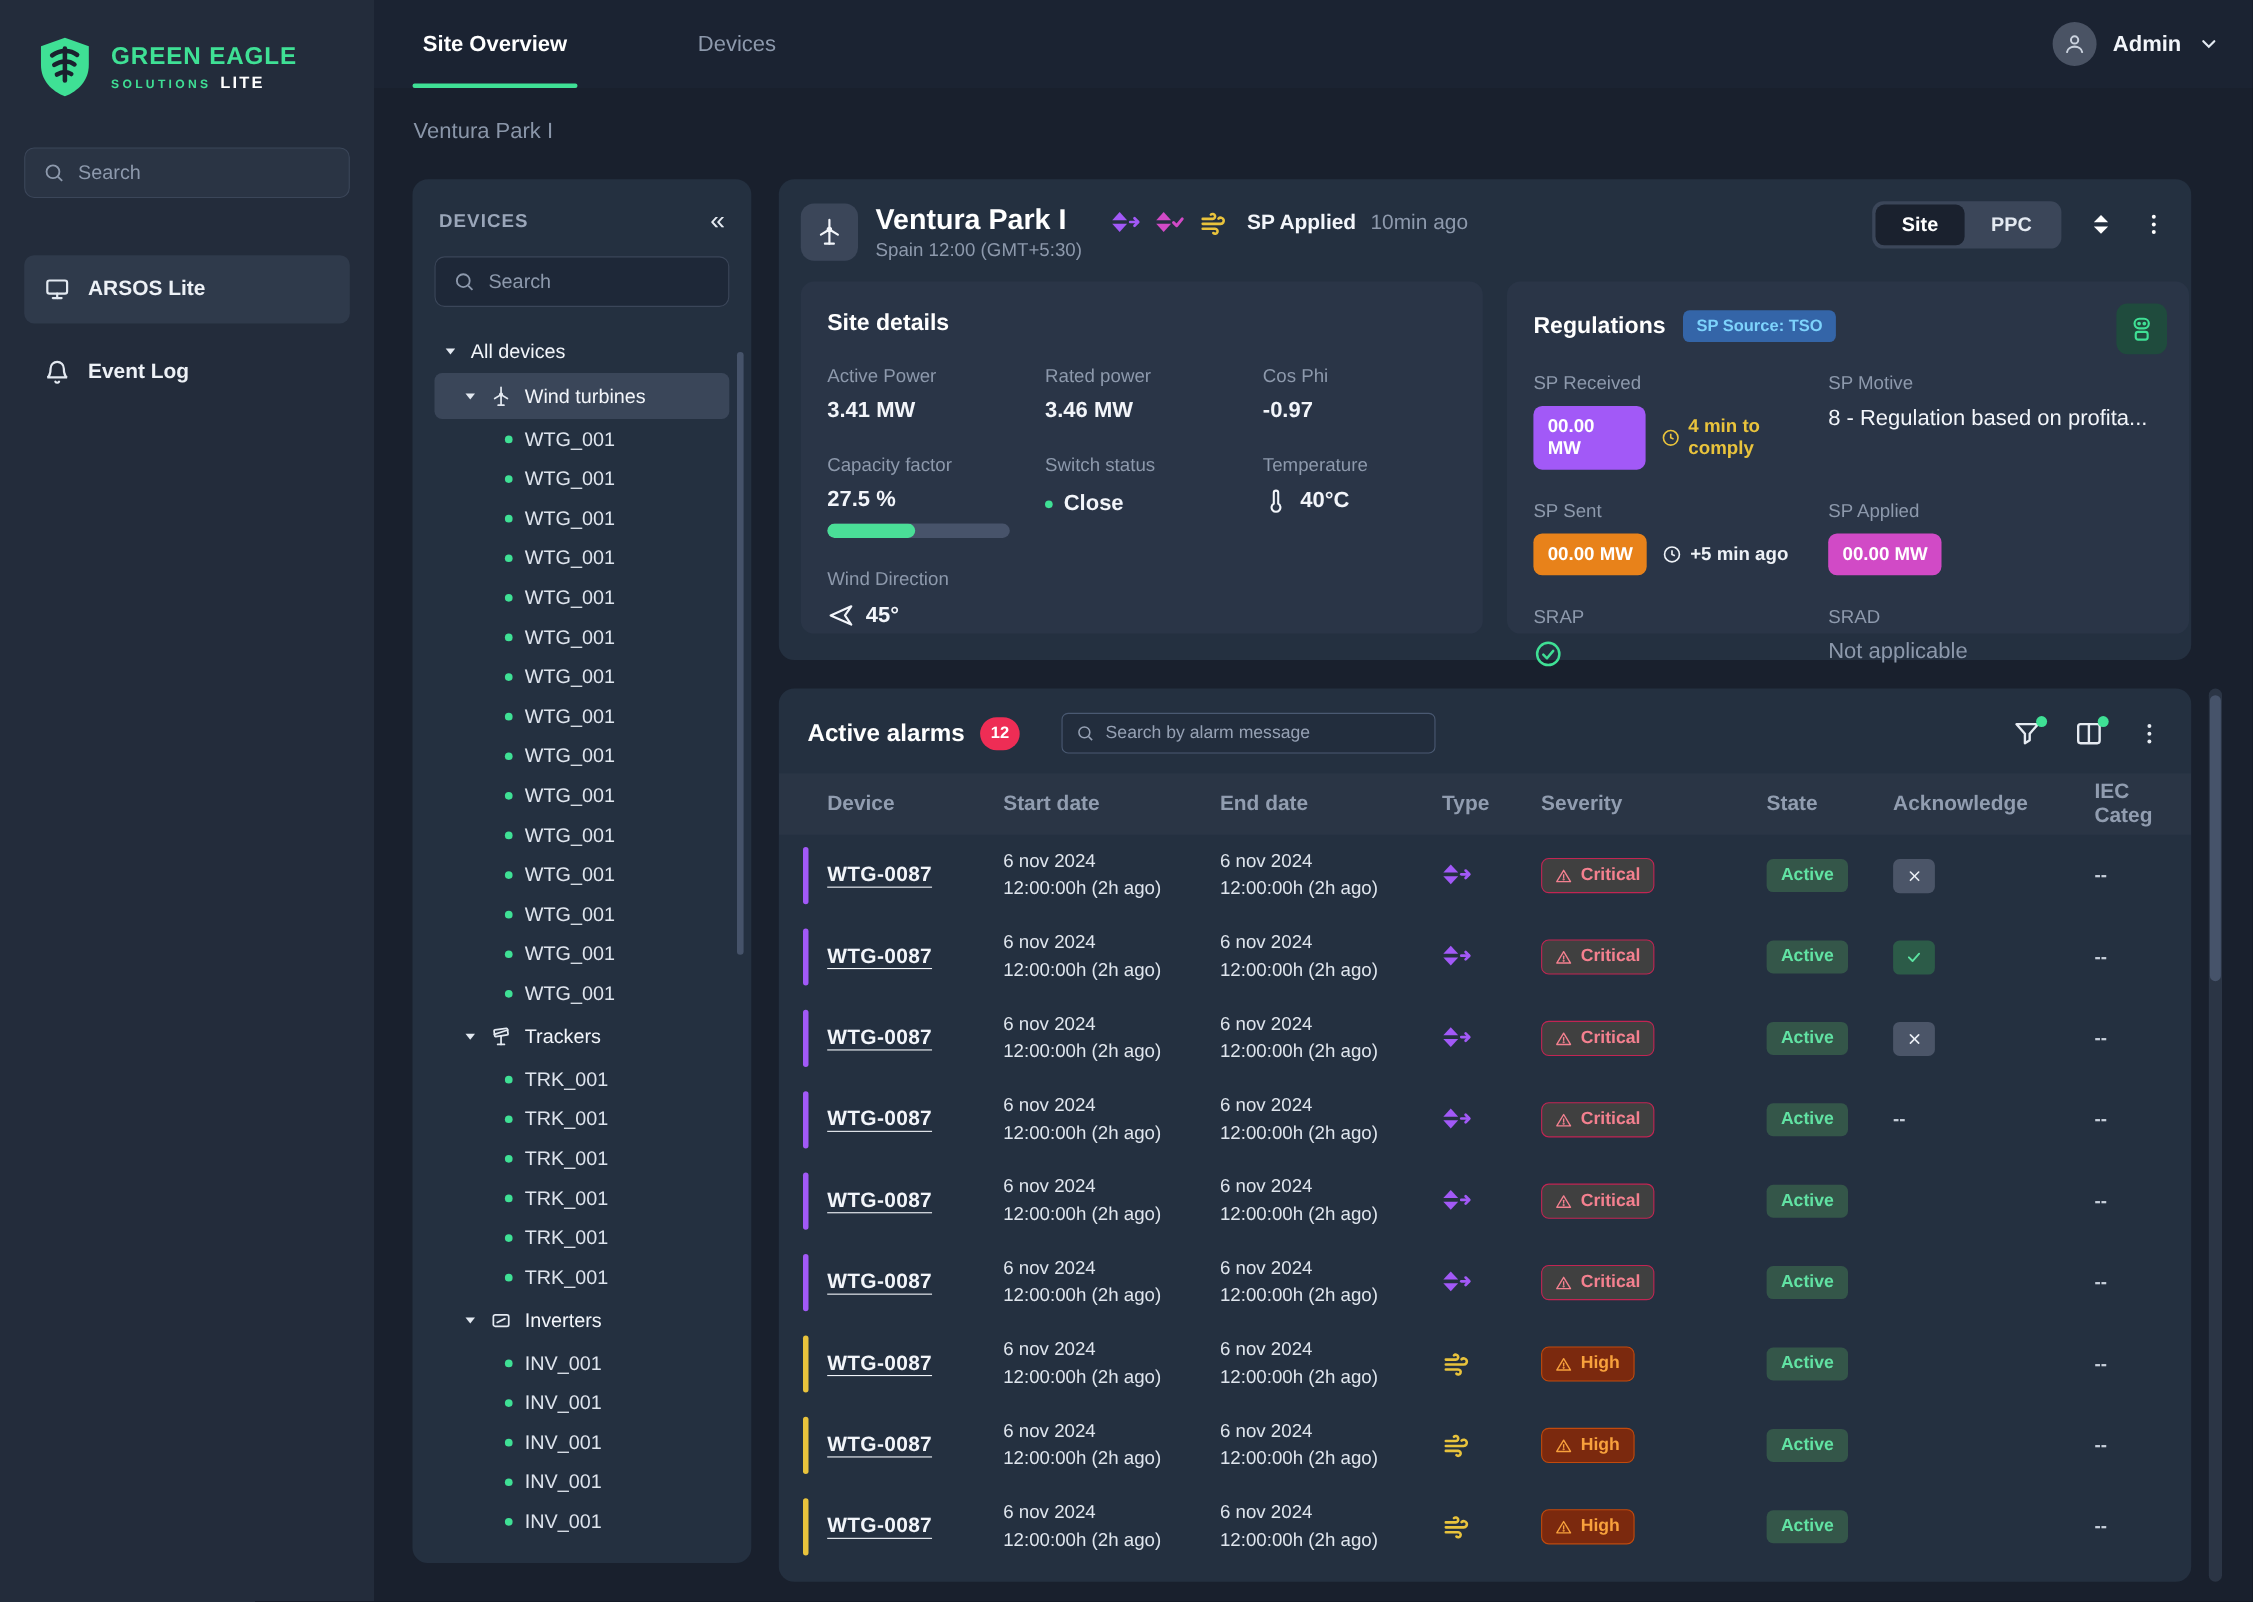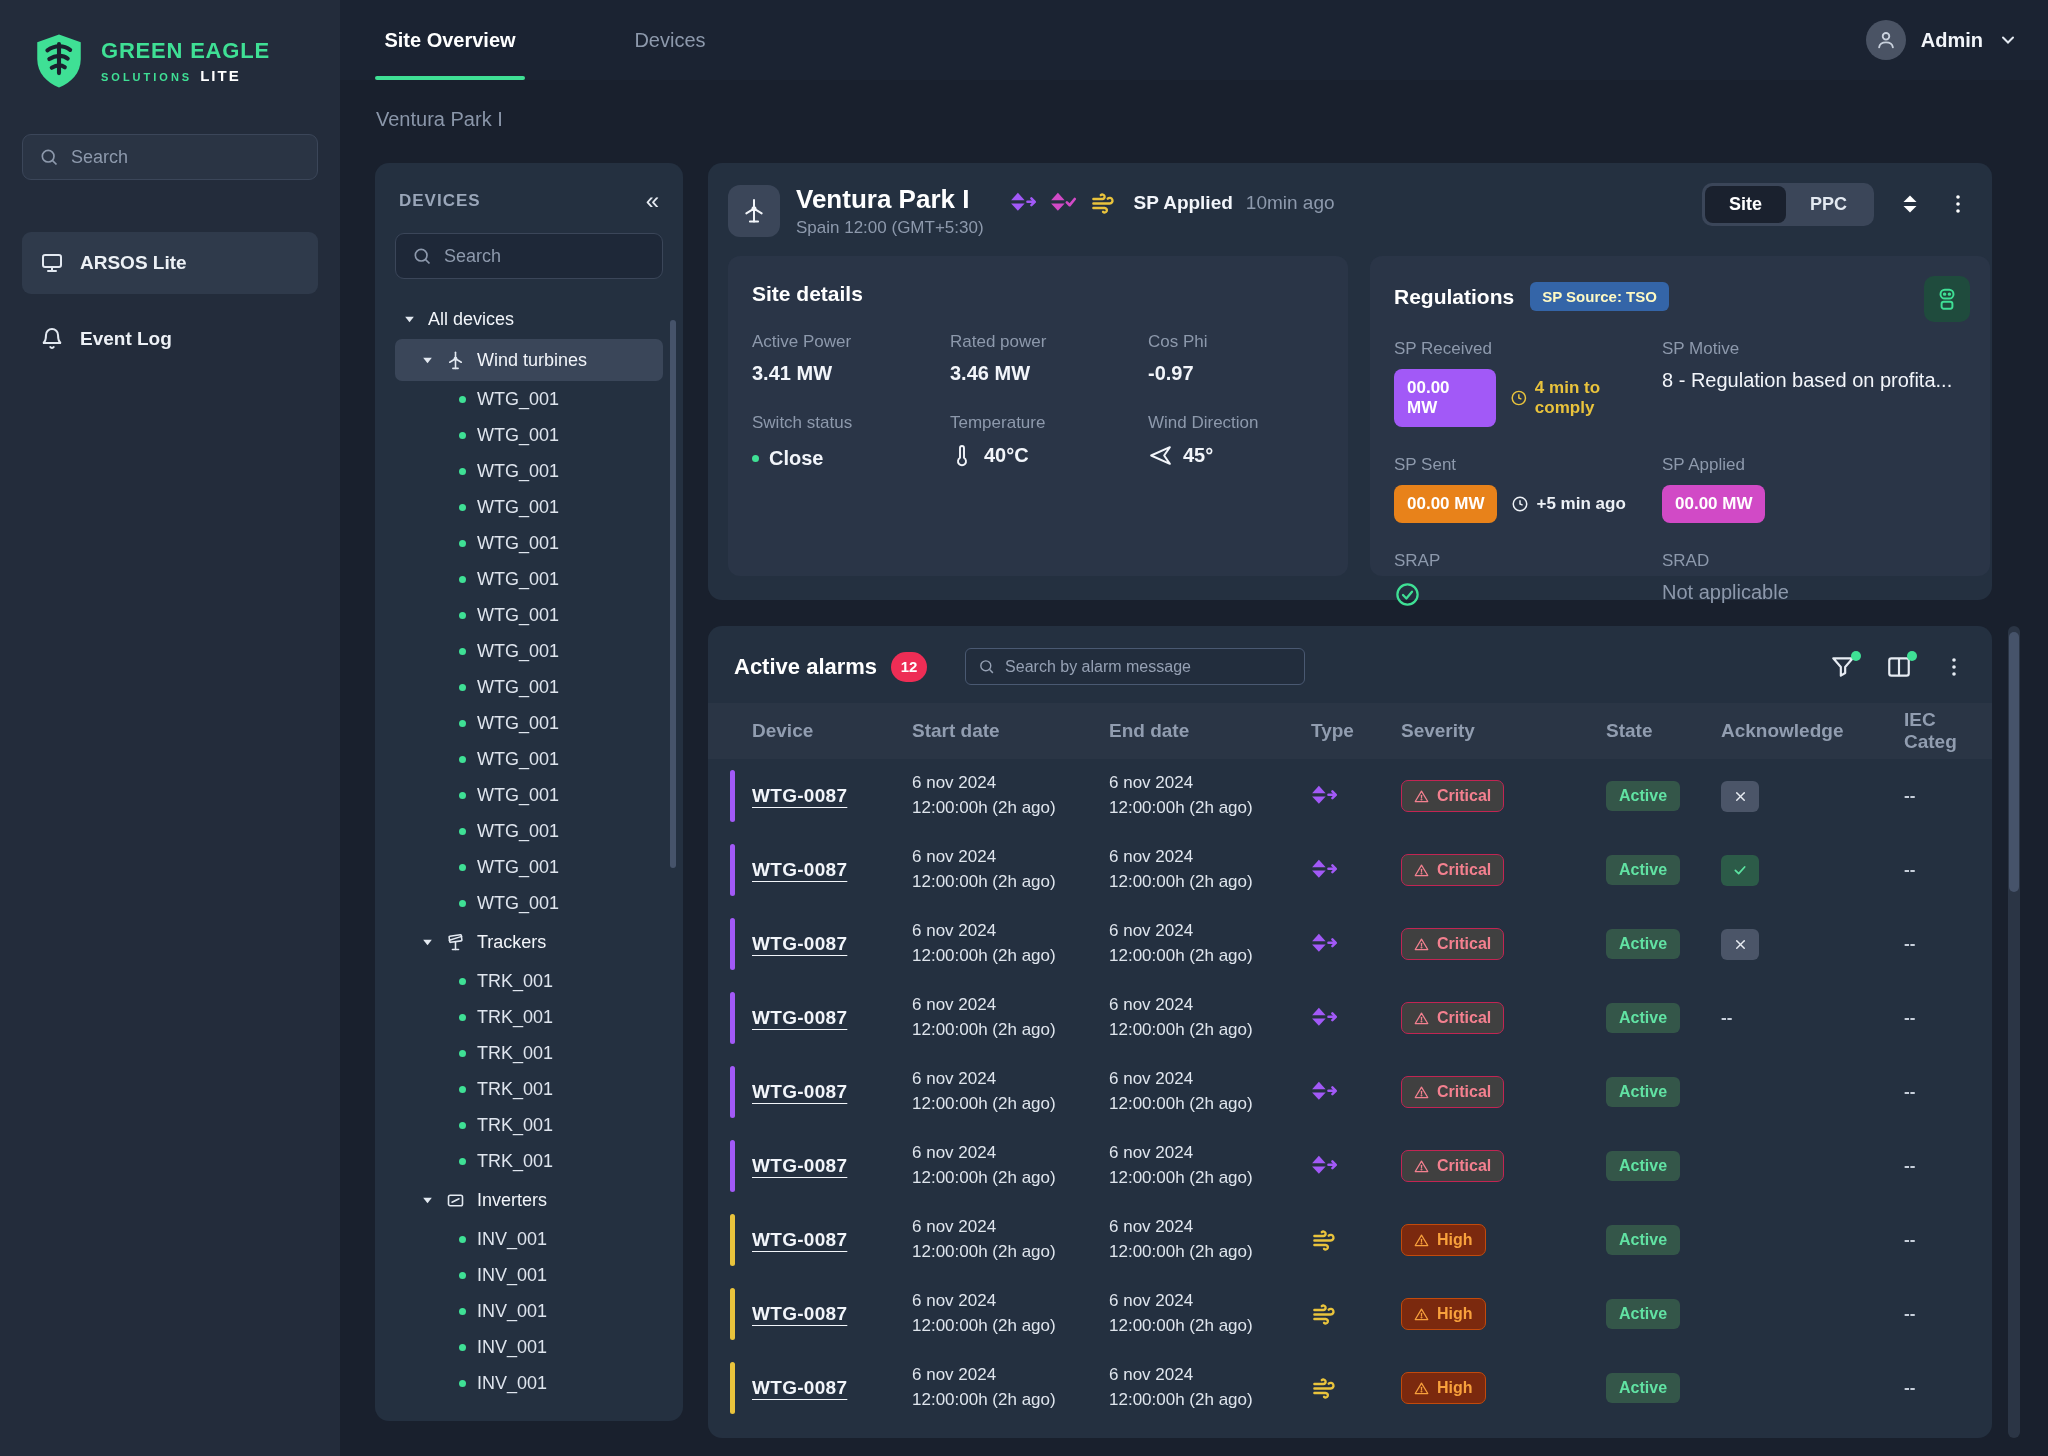--- a/index.html
+++ b/index.html
@@ -81,21 +81,21 @@
   .bar { width:166px; height:13px; border-radius:7px; background:#47536A; margin-top:10px; overflow:hidden; }
   .bar > div { height:100%; border-radius:7px; }
   .bar-green > div { background:#4ADE97; }
   .bar-cyan > div { background:#2BD9F2; }
   .switch-val { display:flex; align-items:center; gap:10px; margin-top:14px; }
   .icon-val { display:flex; align-items:center; gap:10px; margin-top:4px; }
   .icon-val .ic { color:#F2F5FA; }
 
   
   .reg-head { display:flex; align-items:center; gap:16px; }
-  .src-badge { background:#3465A8; color:#fef9c3; font-size:15px; font-weight:bold; border-radius:6px; padding:6px 12px; }
+  .src-badge { background:#3465A8; color:#7dd3fc; font-size:15px; font-weight:bold; border-radius:6px; padding:6px 12px; }
   .robot-btn { position:absolute; top:20px; right:20px; width:46px; height:46px; border-radius:10px; background:#1F4B3D; display:flex; align-items:center; justify-content:center; color:#3FE095; cursor:pointer; }
   .reg-grid { display:grid; grid-template-columns:268px 1fr; row-gap:28px; margin-top:28px; }
   .mw-badge { display:inline-block; color:#fff; font-size:17px; font-weight:bold; border-radius:8px; padding:9px 13px; }
   .mw-purple { background:#A259F7; }
   .mw-orange { background:#E8821A; }
   .mw-magenta { background:#D14AC6; }
   .sp-row { display:flex; align-items:center; gap:14px; }
   .note { display:flex; align-items:center; gap:7px; font-size:17px; font-weight:bold; }
   .note-yellow { color:#E9C33C; }
   .note-white { color:#EDF1F6; }
@@ -445,20 +445,27 @@
             </div>
             <div>
               <div class="f-label">Rated power</div>
               <div class="f-value">3.46 MW</div>
             </div>
             <div>
               <div class="f-label">Cos Phi</div>
               <div class="f-value">-0.97</div>
             </div>
             <div>
+              <div class="f-label">Capacity factor</div>
+              <div class="f-value">27.5 %</div>
+              <div class="bar bar-green">
+                  <div style="width: 48%;"></div>
+                </div>
+            </div>
+            <div>
               <div class="f-label">Switch status</div>
               <div class="switch-val">
                   <span class="dot"></span>
                   <span class="f-value">Close</span>
                 </div>
             </div>
             <div>
               <div class="f-label">Temperature</div>
               <div class="icon-val">
                 <svg class="ic" width="24" height="24" viewBox="0 0 24 24" fill="none" stroke="currentColor" stroke-width="1.9" stroke-linecap="round">

